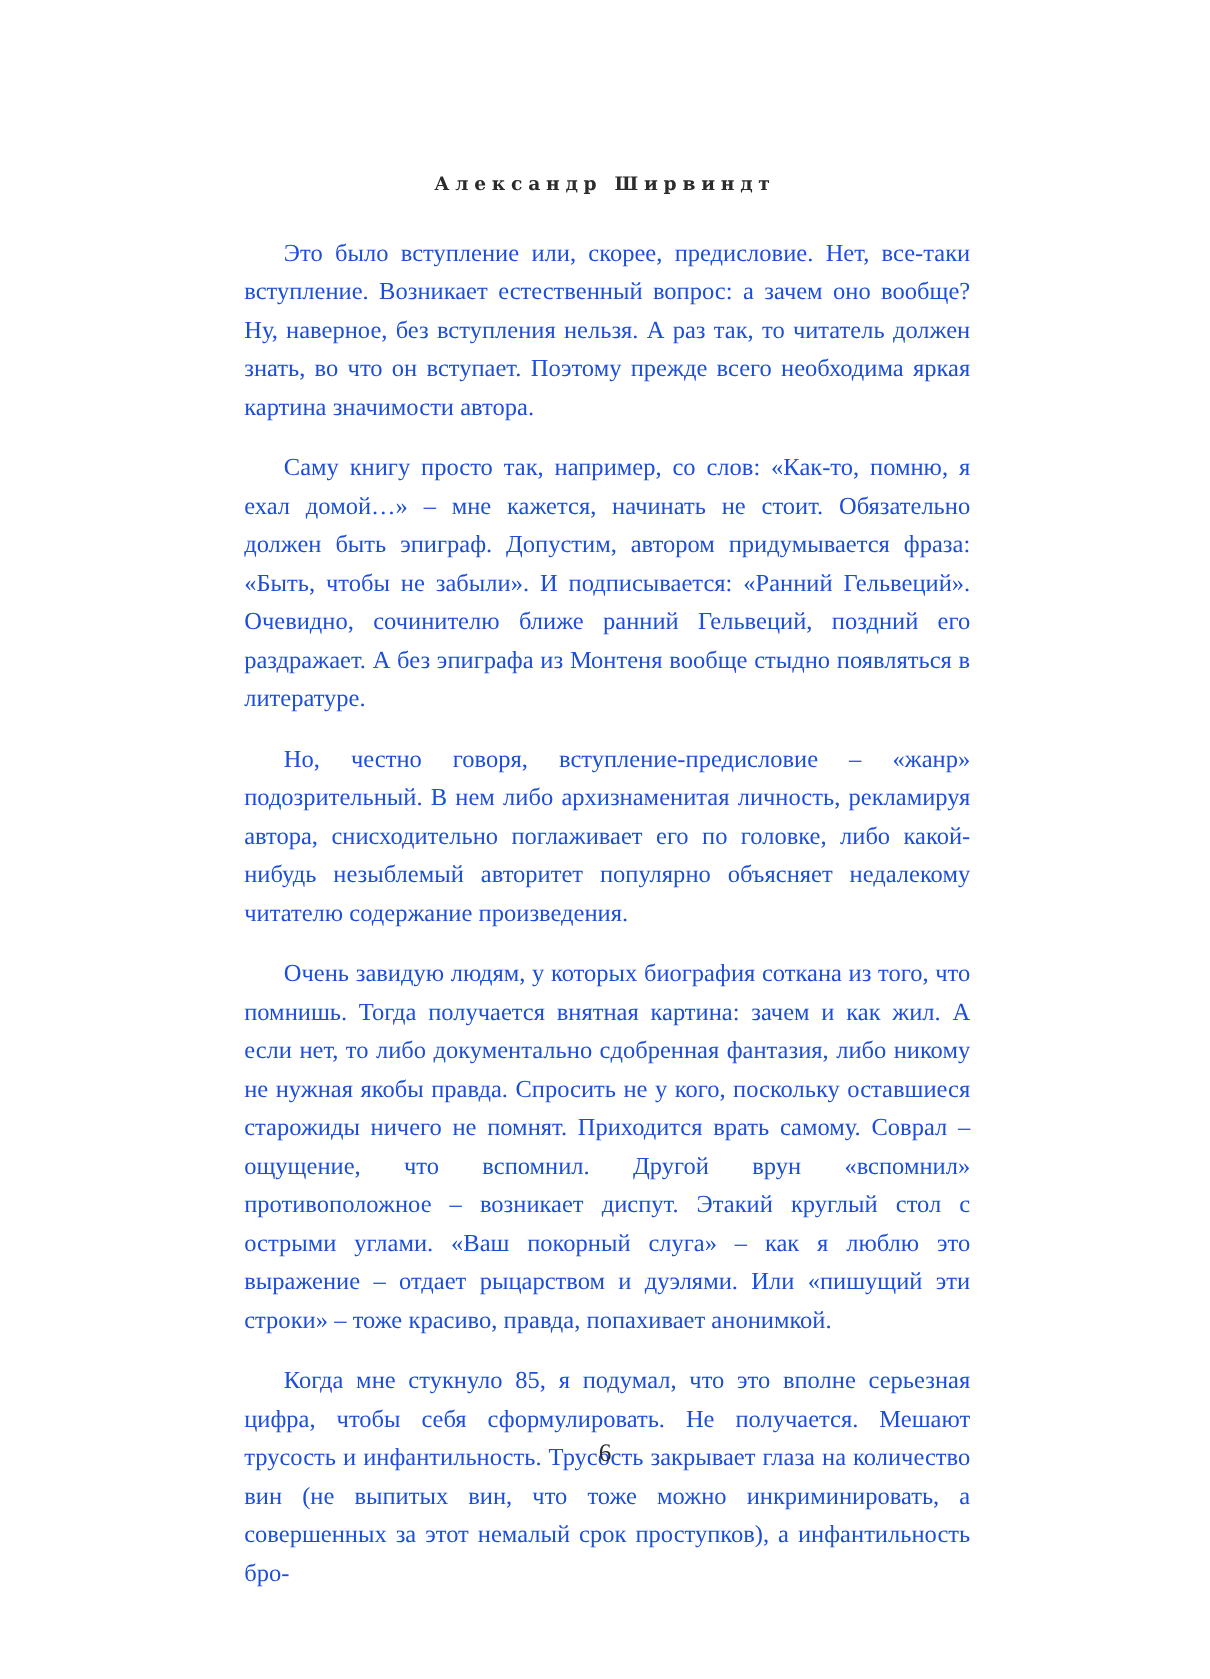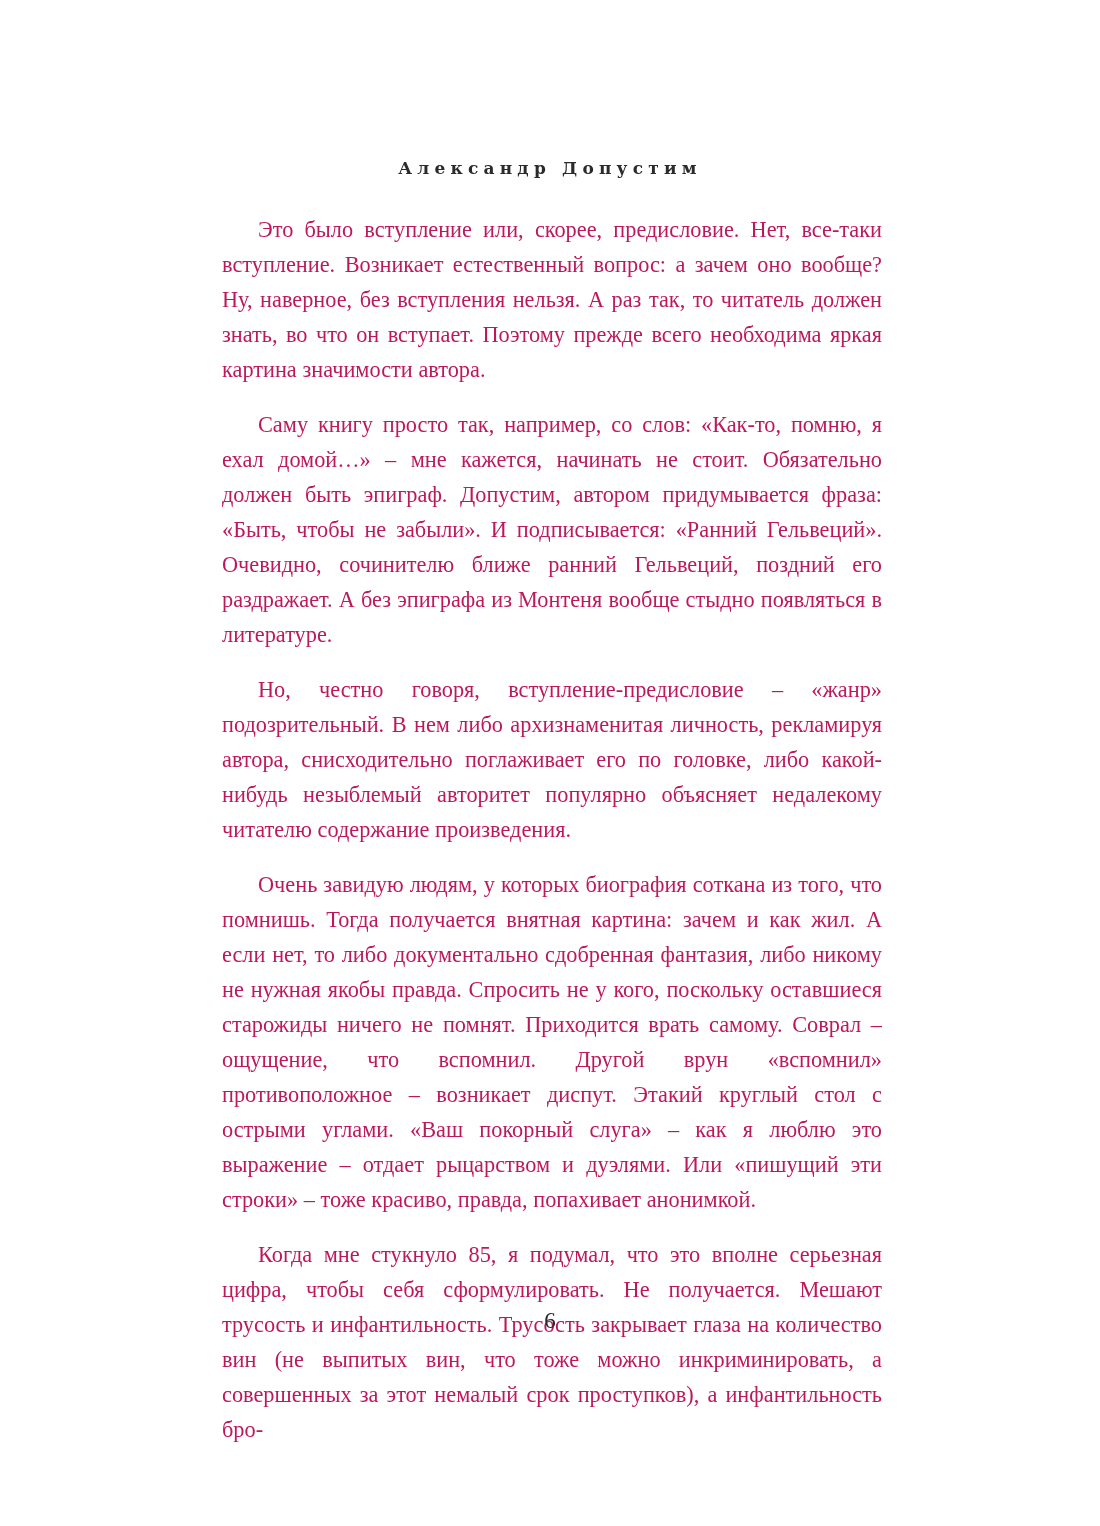--- a/index.html
+++ b/index.html
@@ -50,21 +50,21 @@
   }
 
   .para {
     margin: 0 0 20px 0;
     font-size: 22.3px;
     line-height: 35px;
     text-align: justify;
     text-justify: inter-word;
     text-indent: 36px;
     word-spacing: 0.1px;
-    color: #be185d;
+    color: #1d4ed8;
     hyphens: none;
   }
 
   .para:last-child {
     margin-bottom: 14px;
   }
 
   
   .folio {
     position: absolute;
@@ -76,21 +76,21 @@
     font-size: 23px;
     color: #2a2a2a;
     letter-spacing: 0;
   }
 </style>
 </head>
 <body>
 
 <div class="page">
 
-  <div class="running-head">Александр Допустим</div>
+  <div class="running-head">Александр Ширвиндт</div>
 
   <div class="text-block">
     <p class="para">Это было вступление или, скорее, предисловие. Нет, все-таки вступление. Возникает естественный вопрос: а зачем оно вообще? Ну, наверное, без вступления нельзя. А раз так, то читатель должен знать, во что он вступает. Поэтому прежде всего необходима яркая картина значимости автора.</p>
     <p class="para">Саму книгу просто так, например, со слов: «Как-то, помню, я ехал домой…» – мне кажется, начинать не стоит. Обязательно должен быть эпиграф. Допустим, автором придумывается фраза: «Быть, чтобы не забыли». И подписывается: «Ранний Гельвеций». Очевидно, сочинителю ближе ранний Гельвеций, поздний его раздражает. А без эпиграфа из Монтеня вообще стыдно появляться в литературе.</p>
     <p class="para">Но, честно говоря, вступление-предисловие – «жанр» подозрительный. В нем либо архизнаменитая личность, рекламируя автора, снисходительно поглаживает его по головке, либо какой-нибудь незыблемый авторитет популярно объясняет недалекому читателю содержание произведения.</p>
     <p class="para">Очень завидую людям, у которых биография соткана из того, что помнишь. Тогда получается внятная картина: зачем и как жил. А если нет, то либо документально сдобренная фантазия, либо никому не нужная якобы правда. Спросить не у кого, поскольку оставшиеся старожиды ничего не помнят. Приходится врать самому. Соврал – ощущение, что вспомнил. Другой врун «вспомнил» противоположное – возникает диспут. Этакий круглый стол с острыми углами. «Ваш покорный слуга» – как я люблю это выражение – отдает рыцарством и дуэлями. Или «пишущий эти строки» – тоже красиво, правда, попахивает анонимкой.</p>
     <p class="para">Когда мне стукнуло 85, я подумал, что это вполне серьезная цифра, чтобы себя сформулировать. Не получается. Мешают трусость и инфантильность. Трусость закрывает глаза на количество вин (не выпитых вин, что тоже можно инкриминировать, а совершенных за этот немалый срок проступков), а инфантильность бро-</p>
   </div>
 
   <div class="folio">6</div>

